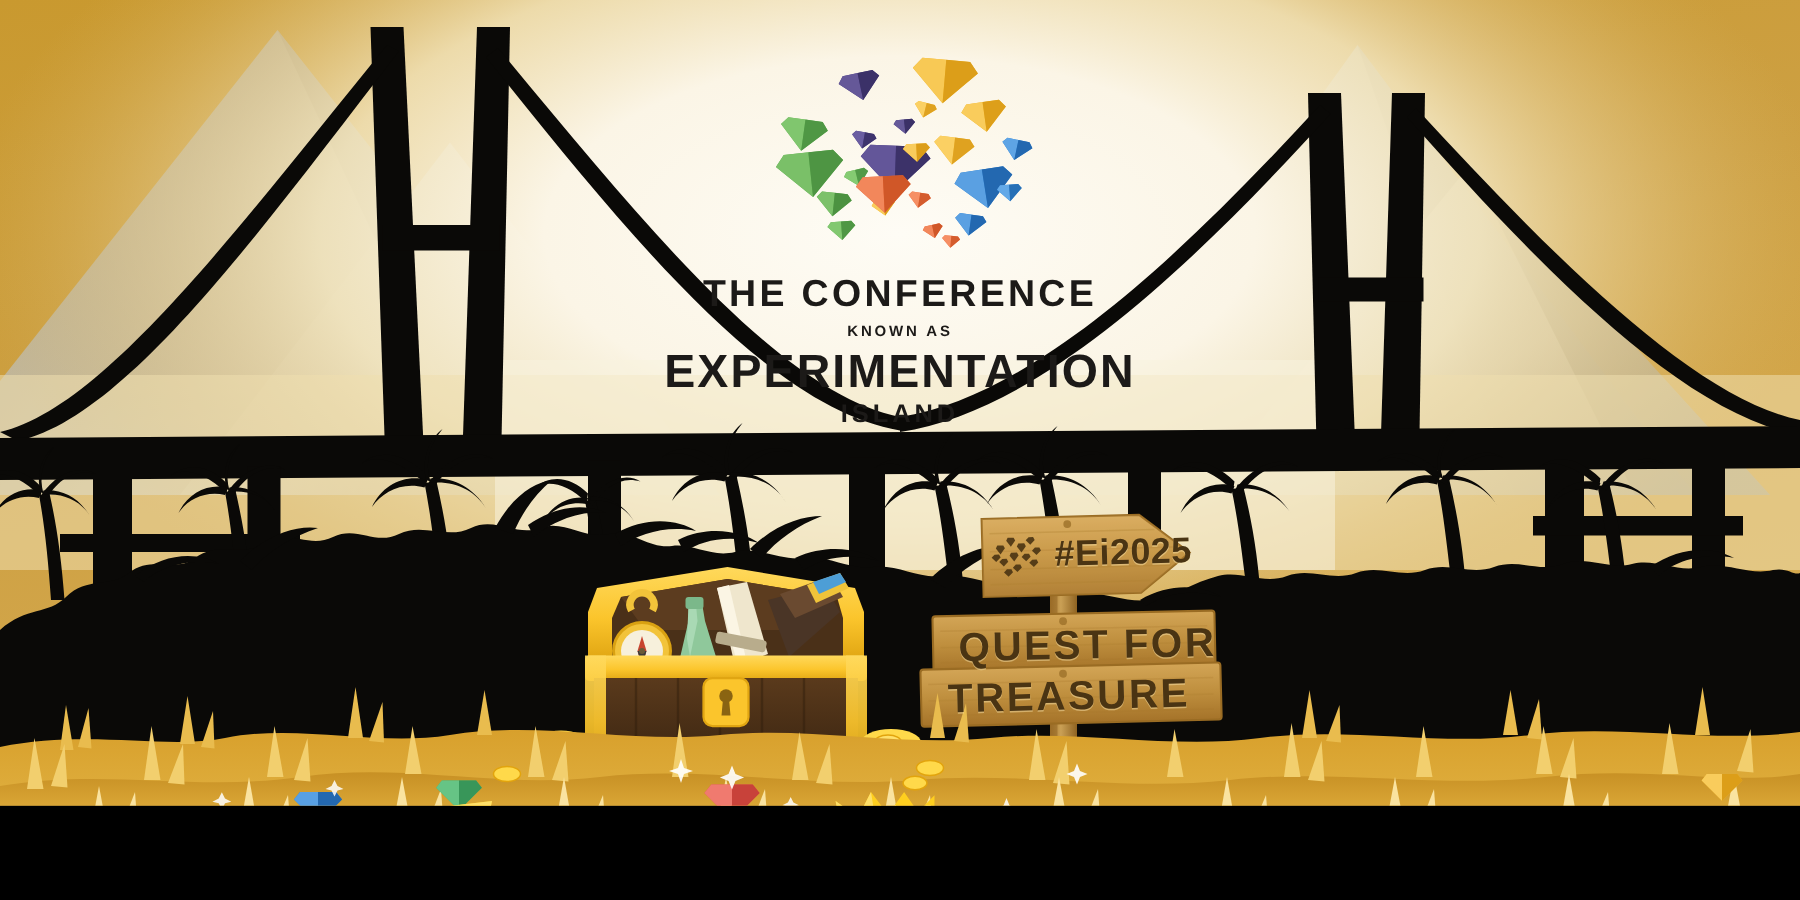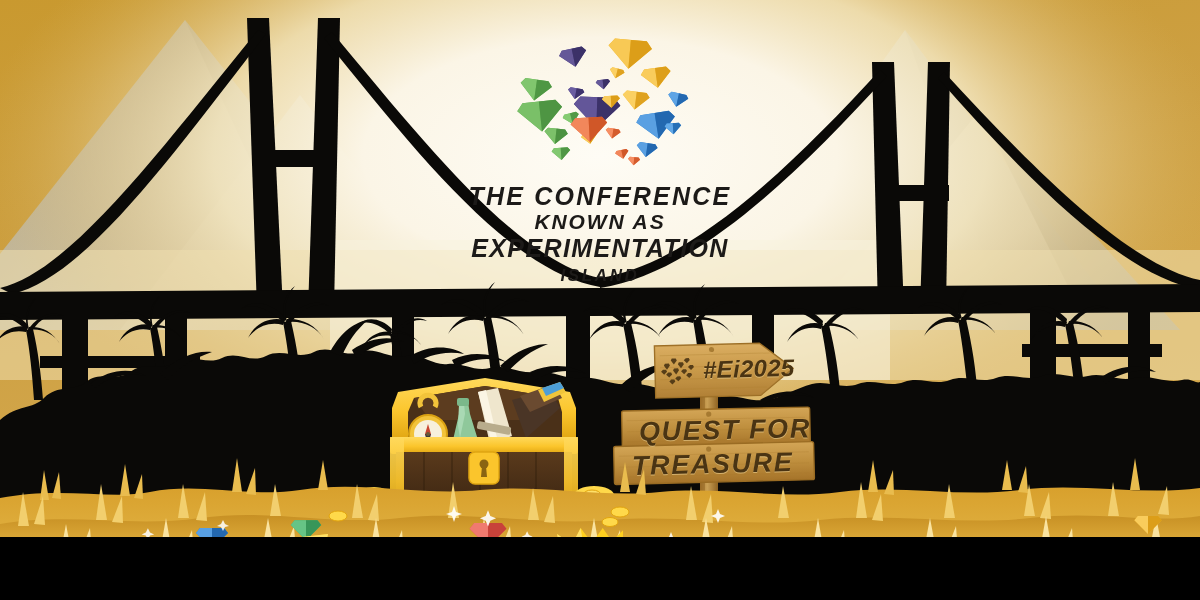--- a/index.html
+++ b/index.html
@@ -7,21 +7,20 @@
   html, body {
     width: 1200px; height: 600px;
     background: #000;
     font-family: "Liberation Sans", sans-serif;
     overflow: hidden;
   }
   #stage {
     position: relative;
     width: 1200px; height: 537px;
     overflow: hidden;
-    font-style: italic;
   }
   #stage svg.layer {
     position: absolute; top: 0; left: 0;
     width: 1200px; height: 600px;
     display: block;
   }
 
   
   .title-block {
     position: absolute;
@@ -33,28 +32,28 @@
     user-select: none;
   }
   .tl-1 {
     font-size: 25px;
     font-weight: bold;
     letter-spacing: 2.2px;
     line-height: 28px;
     font-family: "Liberation Sans", sans-serif;
   }
   .tl-2 {
-    font-size: 21px;
+    font-size: 10px;
     font-weight: bold;
     letter-spacing: 1.9px;
     line-height: 22px;
     margin-top: 1px;
   }
   .tl-3 {
-    font-size: 25px;
+    font-size: 31px;
     font-weight: bold;
     letter-spacing: 1.4px;
     line-height: 28px;
     margin-top: 1px;
   }
   .tl-4 {
     font-size: 17px;
     font-weight: bold;
     letter-spacing: 2.6px;
     line-height: 28px;

